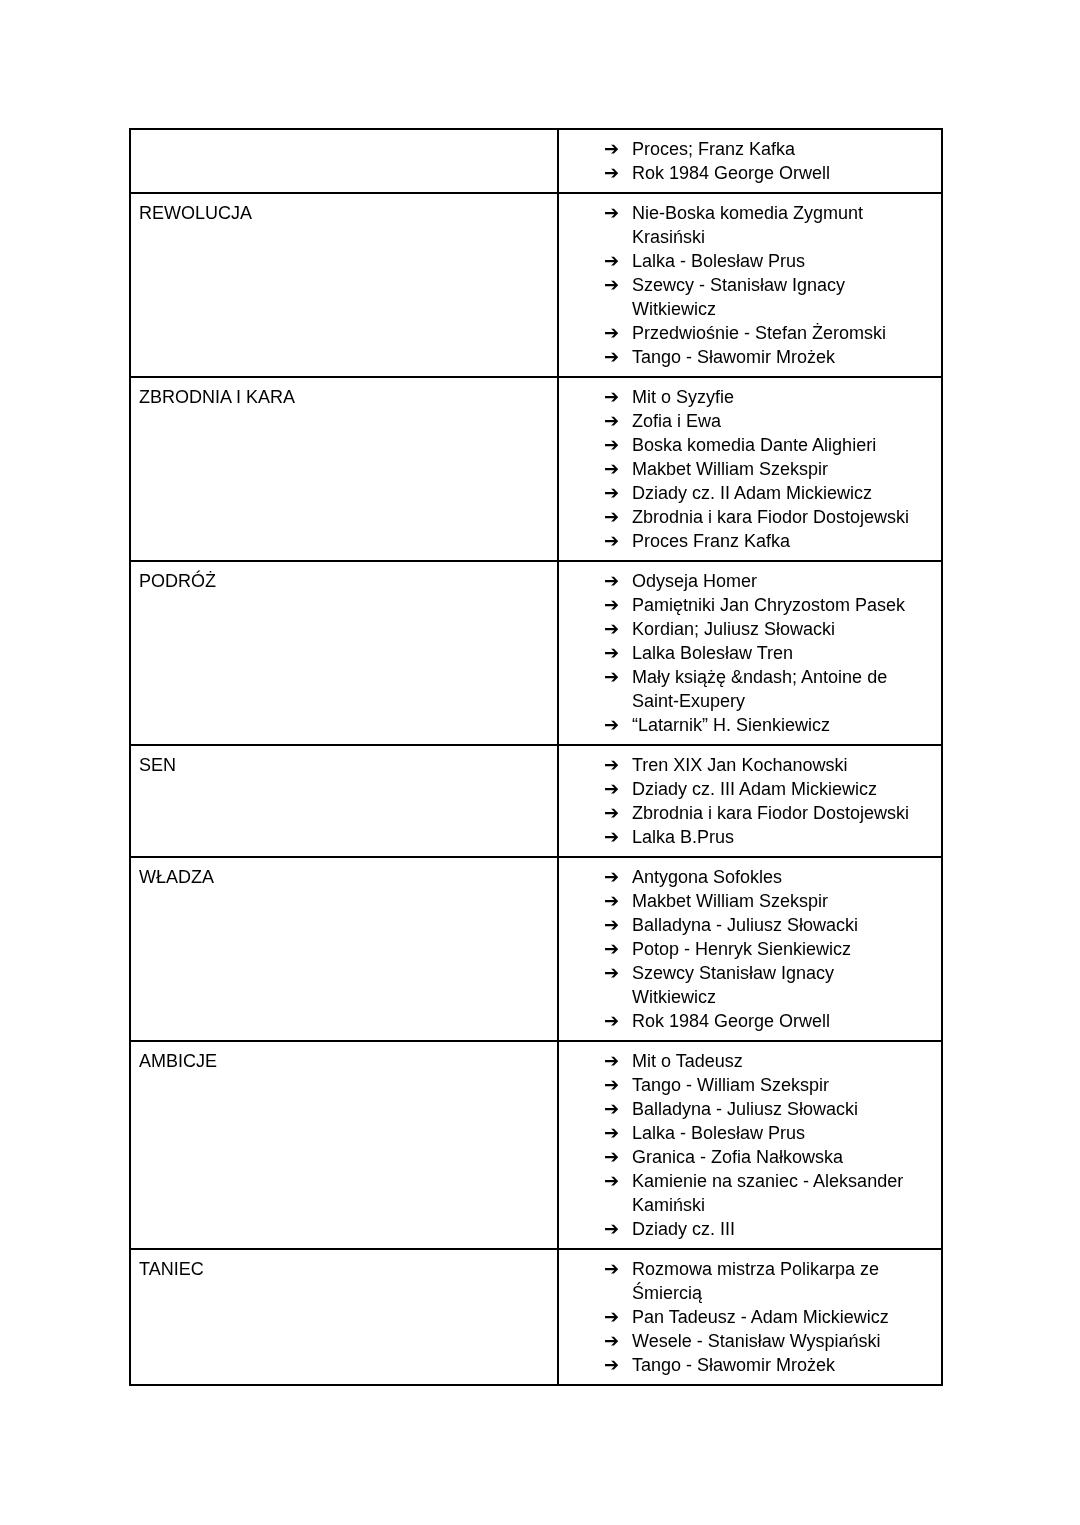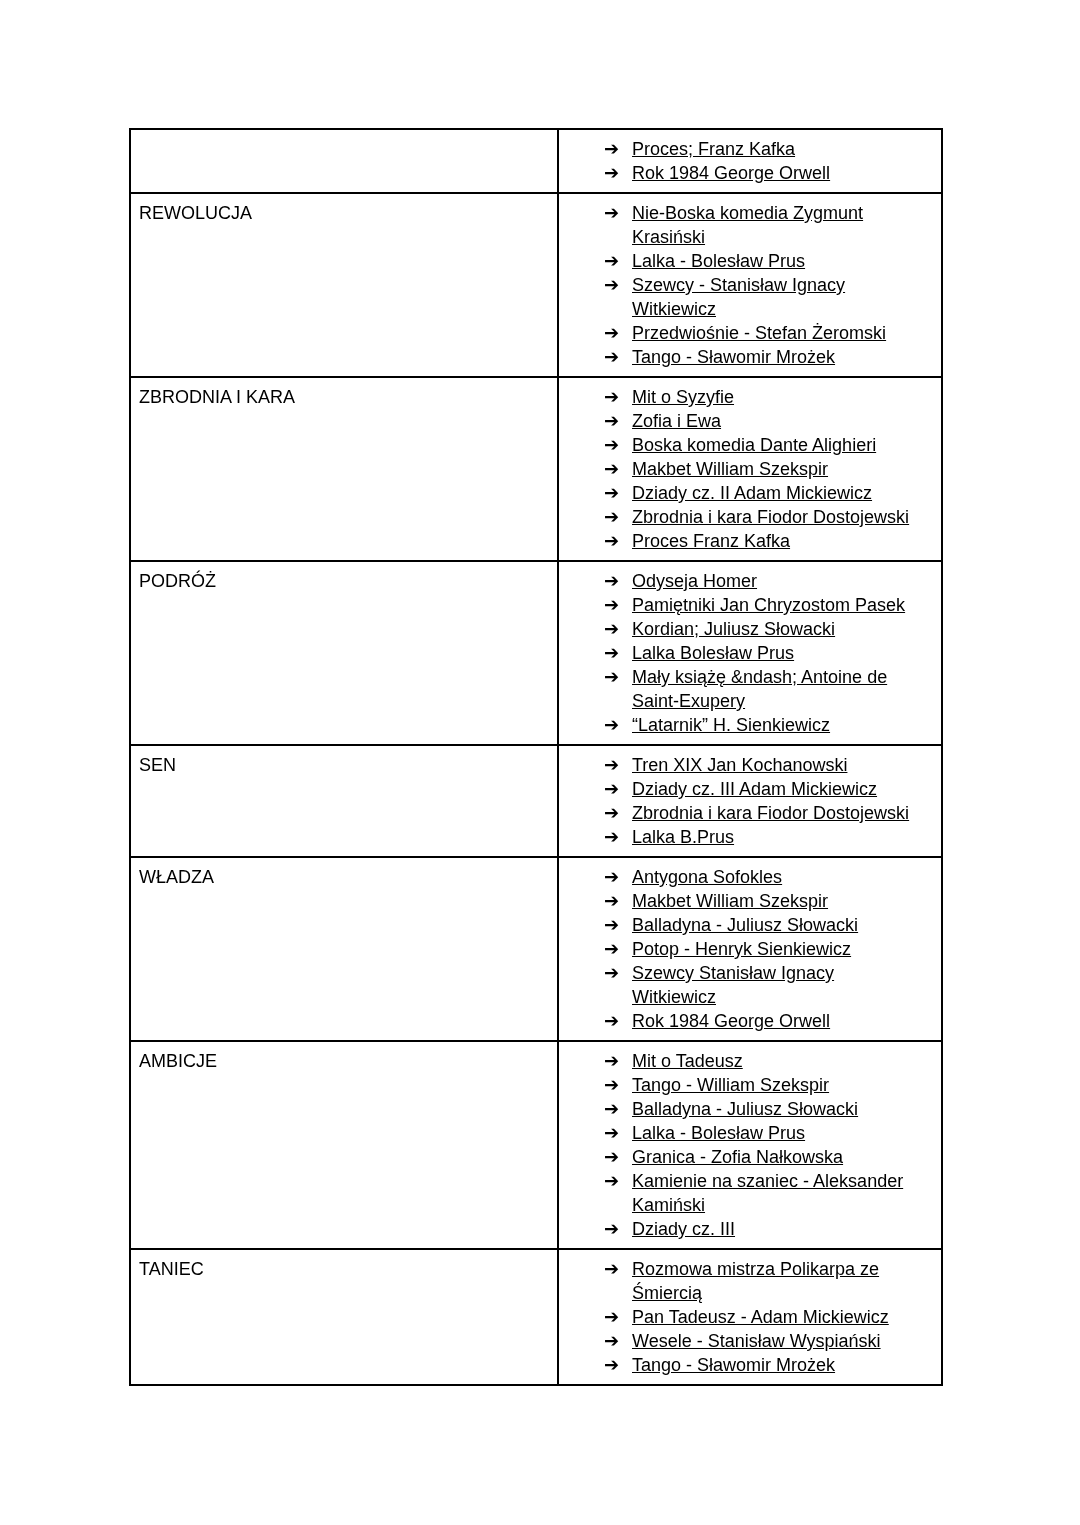--- a/index.html
+++ b/index.html
@@ -49,21 +49,20 @@
     display: flex;
     align-items: flex-start;
   }
   .bullet {
     flex: 0 0 28px;
     width: 28px;
   }
   .work-text {
     flex: 1 1 auto;
     min-width: 0;
-    text-decoration: underline;
   }
 </style>
 </head>
 <body>
 
 <div class="sheet">
   <table class="themes">
     <tbody>
         <tr>
           <td class="label-cell">
@@ -154,21 +153,21 @@
             <div class="work-item">
               <span class="bullet">➔</span>
               <span class="work-text">Pamiętniki Jan Chryzostom Pasek</span>
             </div>
             <div class="work-item">
               <span class="bullet">➔</span>
               <span class="work-text">Kordian; Juliusz Słowacki</span>
             </div>
             <div class="work-item">
               <span class="bullet">➔</span>
-              <span class="work-text">Lalka Bolesław Prus</span>
+              <span class="work-text">Lalka Bolesław Tren</span>
             </div>
             <div class="work-item">
               <span class="bullet">➔</span>
               <span class="work-text">Mały książę &amp;ndash; Antoine de Saint-Exupery</span>
             </div>
             <div class="work-item">
               <span class="bullet">➔</span>
               <span class="work-text">“Latarnik” H. Sienkiewicz</span>
             </div>
           </td>

